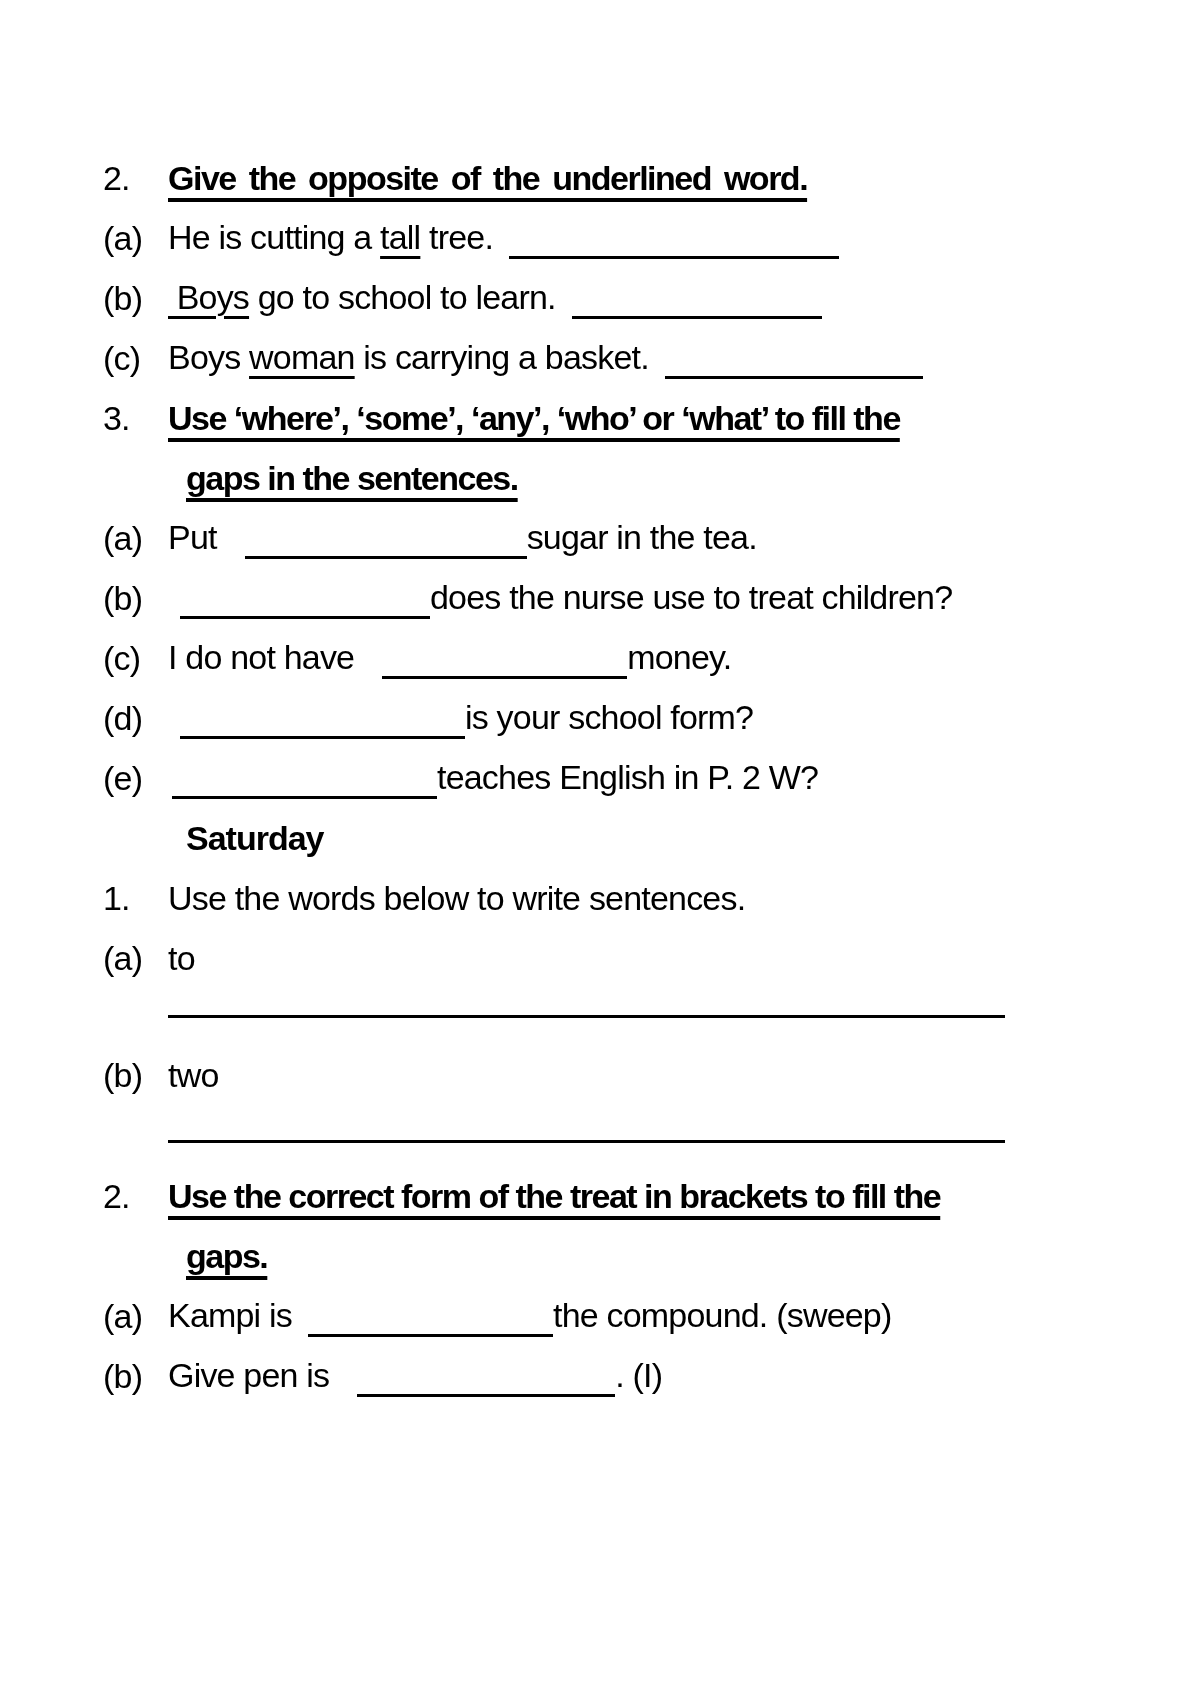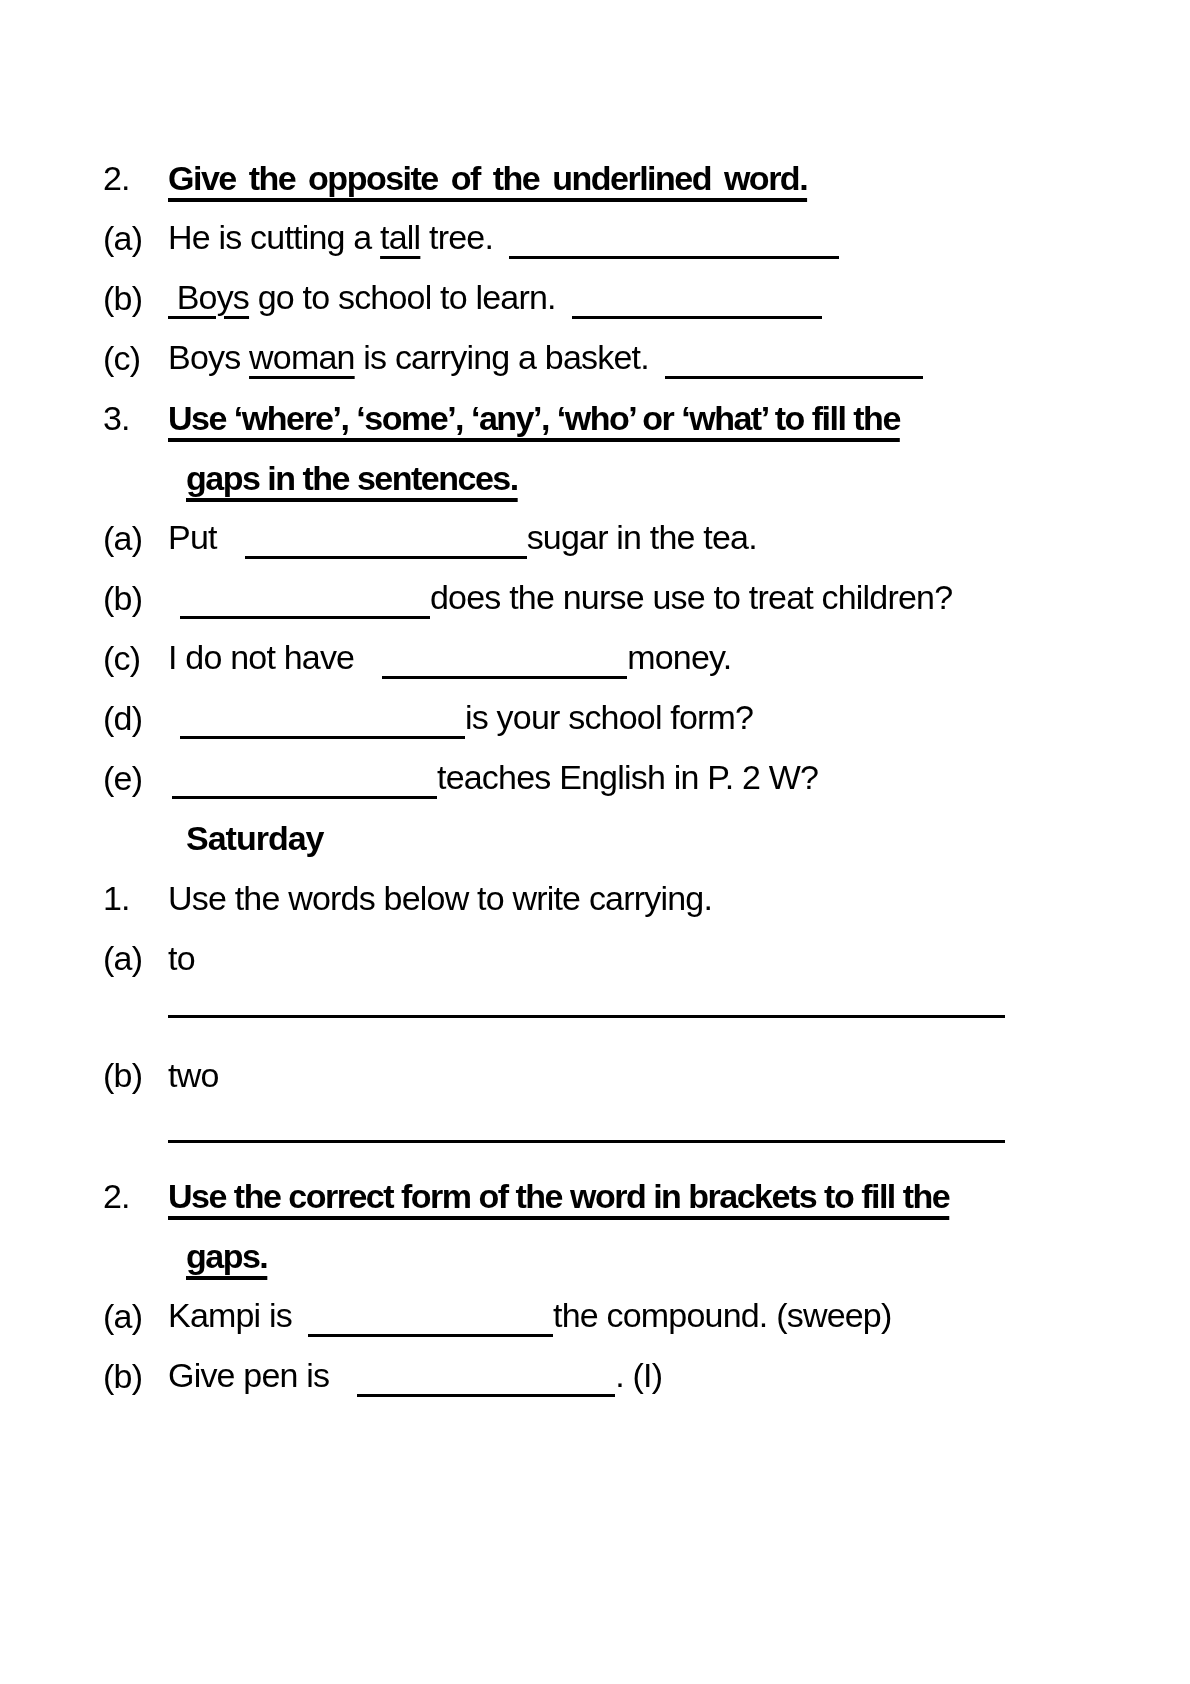--- a/index.html
+++ b/index.html
@@ -119,38 +119,38 @@
     <span class="label">(e)</span>
     <span class="txt"><span></span><span class="blank" style="width:265px;margin-left:4px"></span><span>teaches English in P. 2 W?</span></span>
   </div>
 
   <div class="row">
     <span class="bold indent">Saturday</span>
   </div>
 
   <div class="row">
     <span class="label">1.</span>
-    <span>Use the words below to write carrying.</span>
+    <span>Use the words below to write sentences.</span>
   </div>
 
   <div class="row">
     <span class="label">(a)</span>
     <span>to</span>
   </div>
   <div class="wline wline-1"></div>
 
   <div class="row row-two">
     <span class="label">(b)</span>
     <span>two</span>
   </div>
   <div class="wline wline-2"></div>
 
   <div class="row row-q2h">
     <span class="label">2.</span>
-    <span class="hul">Use the correct form of the word in brackets to fill the</span>
+    <span class="hul">Use the correct form of the treat in brackets to fill the</span>
   </div>
   <div class="row">
     <span class="hul indent">gaps.</span>
   </div>
 
   <div class="row">
     <span class="label">(a)</span>
     <span class="txt"><span>Kampi is</span><span class="blank gap" style="width:245px"></span><span>the compound. (sweep)</span></span>
   </div>
 

